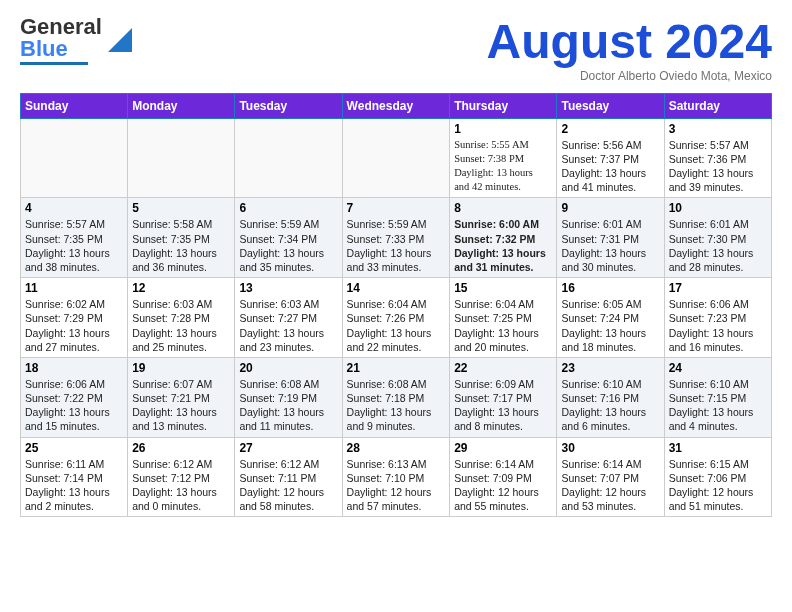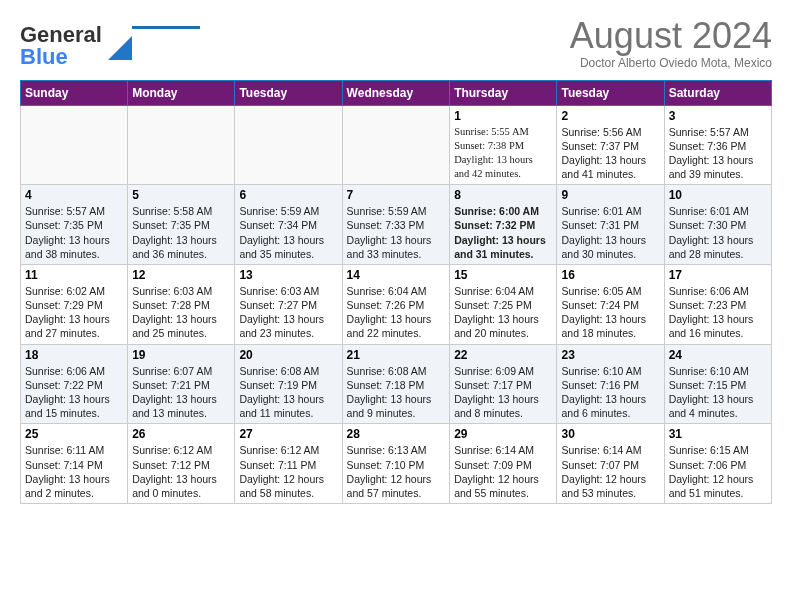--- a/index.html
+++ b/index.html
@@ -11,57 +11,56 @@
       padding: 16px 20px;
     }
     .header {
       display: flex;
       justify-content: space-between;
       align-items: flex-start;
       margin-bottom: 10px;
     }
     .logo {
       display: flex;
-      flex-direction: row;
+      flex-direction: column;
       align-items: flex-start;
-      margin-top: 8px;
     }
     .logo-text {
       font-size: 22px;
       font-weight: bold;
       color: #333;
       line-height: 1;
     }
     .logo-text span.blue { color: #3b82f6; }
     .logo-line {
       width: 68px;
       height: 3px;
       background: #1a6faf;
       margin-top: 2px;
     }
     .title-area {
       text-align: right;
     }
     .month-year {
-      font-size: 36px;
-      font-weight: normal;
-      color: #737373;
+      font-size: 48px;
+      font-weight: bold;
+      color: #1d4ed8;
       line-height: 1.1;
     }
     .location {
       font-size: 12px;
       color: #737373;
     }
     .calendar {
       width: 100%;
       border-collapse: collapse;
       font-size: 11px;
     }
     .calendar th {
-      background: #701a75;
+      background: #6d28d9;
       color: #fff;
       padding: 5px 4px;
       text-align: left;
       font-size: 12px;
       font-weight: bold;
       border: 1px solid #2176c7;
     }
     .calendar td {
       border: 1px solid #ccc;
       vertical-align: top;

